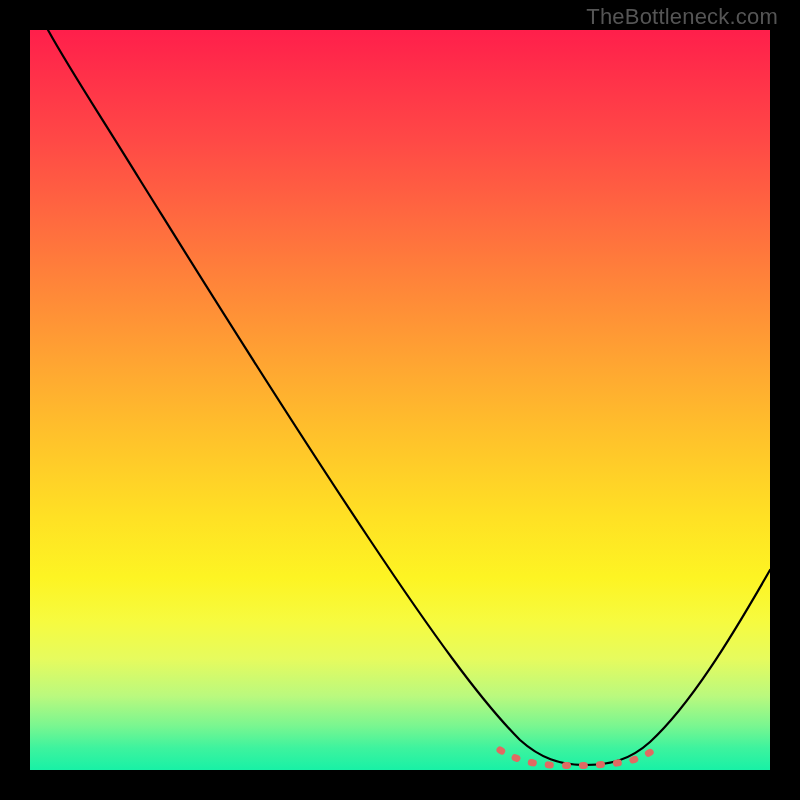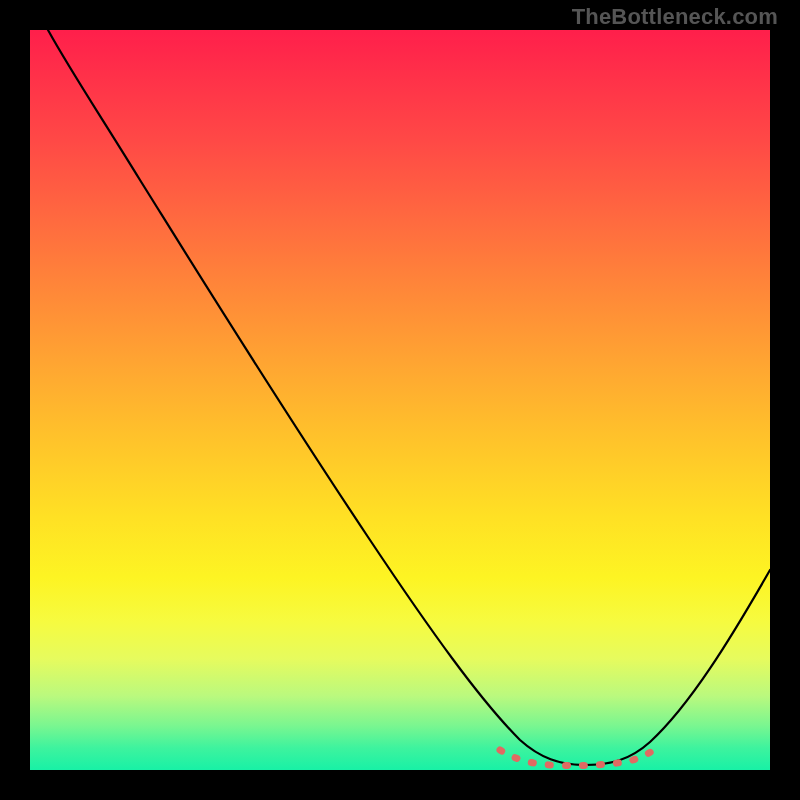--- a/index.html
+++ b/index.html
@@ -16,21 +16,21 @@
     width: 800px;
     height: 800px;
     background: #000;
   }
   .watermark {
     position: absolute;
     top: 4px;
     right: 22px;
     color: #555;
     font-size: 22px;
-    font-weight: 700;
+    font-weight: 400;
     letter-spacing: 0.2px;
     z-index: 10;
   }
   .plot-area {
     position: absolute;
     left: 30px;
     top: 30px;
     width: 740px;
     height: 740px;
     background: linear-gradient(

